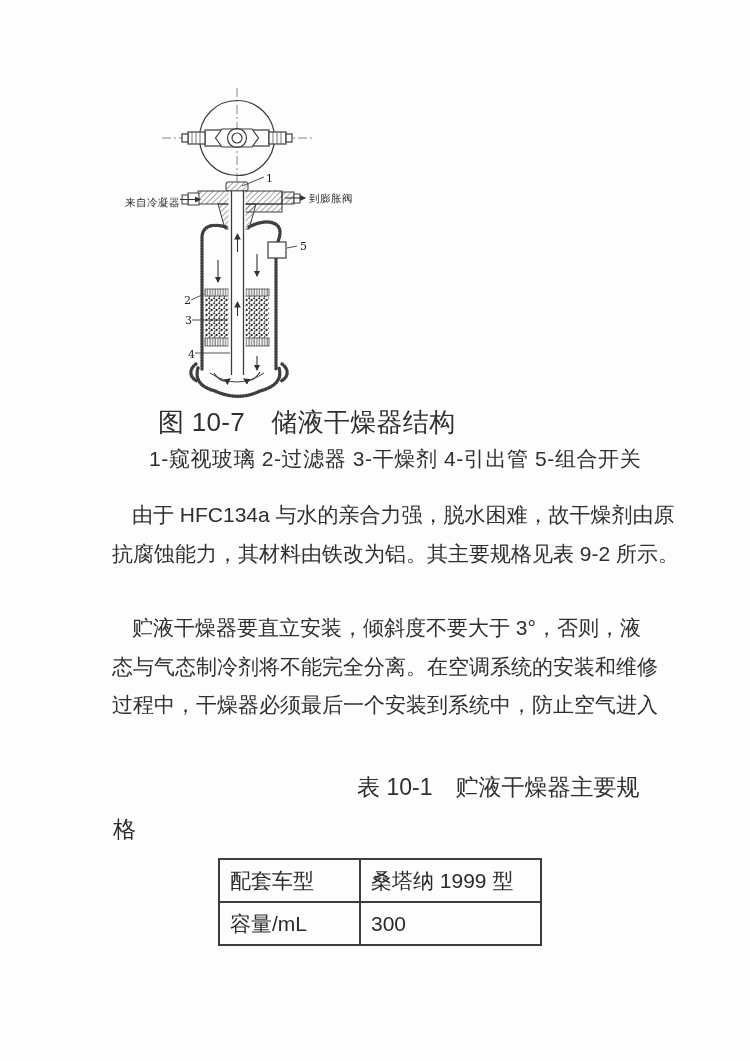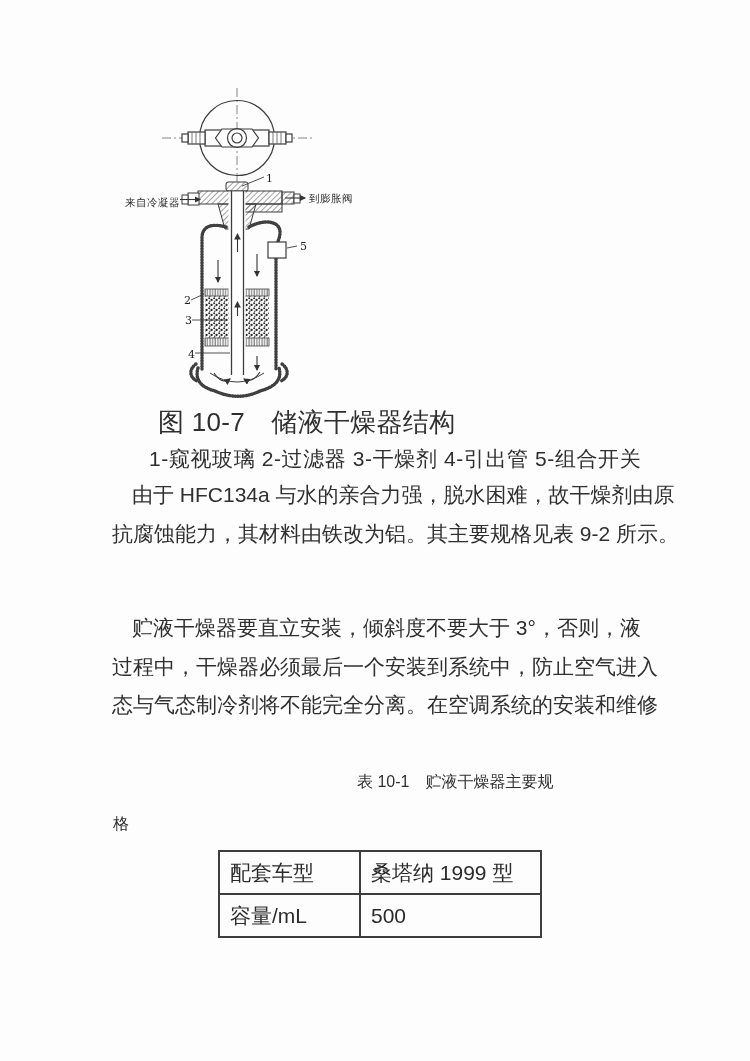--- a/index.html
+++ b/index.html
@@ -11,24 +11,25 @@
     overflow: hidden;
     font-family: "Liberation Sans", sans-serif;
     color: #2f2f2f;
   }
   .abs { position: absolute; }
   .line { white-space: pre; font-size: 21px; color: #2f2f2f; }
   .para { line-height: 38.6px; }
   .para .indent { padding-left: 20px; }
   .fig-caption { font-size: 26px; letter-spacing: 0.3px; margin-left: 36px; }
   .fig-legend { font-size: 21px; letter-spacing: 0.6px; }
-  .tbl-caption { font-size: 16px; text-align: center; }
+  .tbl-caption { font-size: 23px; text-align: center; }
   table.spec {
     border-collapse: collapse;
     table-layout: fixed;
+    margin-top: 8px;
   }
   table.spec td {
     border: 2px solid #3d3d3d;
     height: 41px;
     font-size: 21px;
     padding: 0 0 0 10px;
     vertical-align: middle;
     color: #2b2b2b;
     overflow: hidden;
     white-space: pre;
@@ -147,44 +148,44 @@
     <text class="cn" x="7" y="124">来自冷凝器</text>
     <line x1="62" y1="117.5" x2="82" y2="117.5" stroke="#333" stroke-width="1.1" marker-end="url(#ah)"></line>
     <line x1="167" y1="116" x2="187" y2="116" stroke="#333" stroke-width="1.1" marker-end="url(#ah)"></line>
     <text class="cn" x="191" y="120">到膨胀阀</text>
   </svg>
 
   <div class="abs fig-caption line" style="left:122px; top:405px;">图 10-7　储液干燥器结构</div>
 
   <div class="abs fig-legend line" style="left:112px; top:445px;margin-left:37px;">1-窥视玻璃 2-过滤器 3-干燥剂 4-引出管 5-组合开关</div>
 
-  <div class="abs para" style="left:112px; top:476px;">
+  <div class="abs para" style="left:112px; top:496px;">
     <div class="line indent">由于 HFC134a 与水的亲合力强，脱水困难，故干燥剂由原</div>
     <div class="line">抗腐蚀能力，其材料由铁改为铝。其主要规格见表 9-2 所示。</div>
   </div>
 
   <div class="abs para" style="left:112px; top:609px;">
     <div class="line indent">贮液干燥器要直立安装，倾斜度不要大于 3°，否则，液</div>
+    <div class="line">态与气态制冷剂将不能完全分离。在空调系统的安装和维修</div>
     <div class="line">过程中，干燥器必须最后一个安装到系统中，防止空气进入</div>
-    <div class="line">态与气态制冷剂将不能完全分离。在空调系统的安装和维修</div>
   </div>
 
   <div class="abs tbl-caption line" style="left:357px; top:772px;">表 10-1　贮液干燥器主要规</div>
   <div class="abs tbl-caption line" style="left:113px; top:814px;">格</div>
 
   <table class="spec abs" style="left:218px; top:850px; width:322px;">
     <colgroup>
         <col style="width:141px">
         <col style="width:181px">
       </colgroup>
     <tbody>
       <tr>
         <td>配套车型</td>
         <td>桑塔纳 1999 型</td>
       </tr>
       <tr>
         <td>容量/mL</td>
-        <td>500</td>
+        <td>300</td>
       </tr>
     </tbody>
   </table>
 
 </div>
 
 </body></html>

